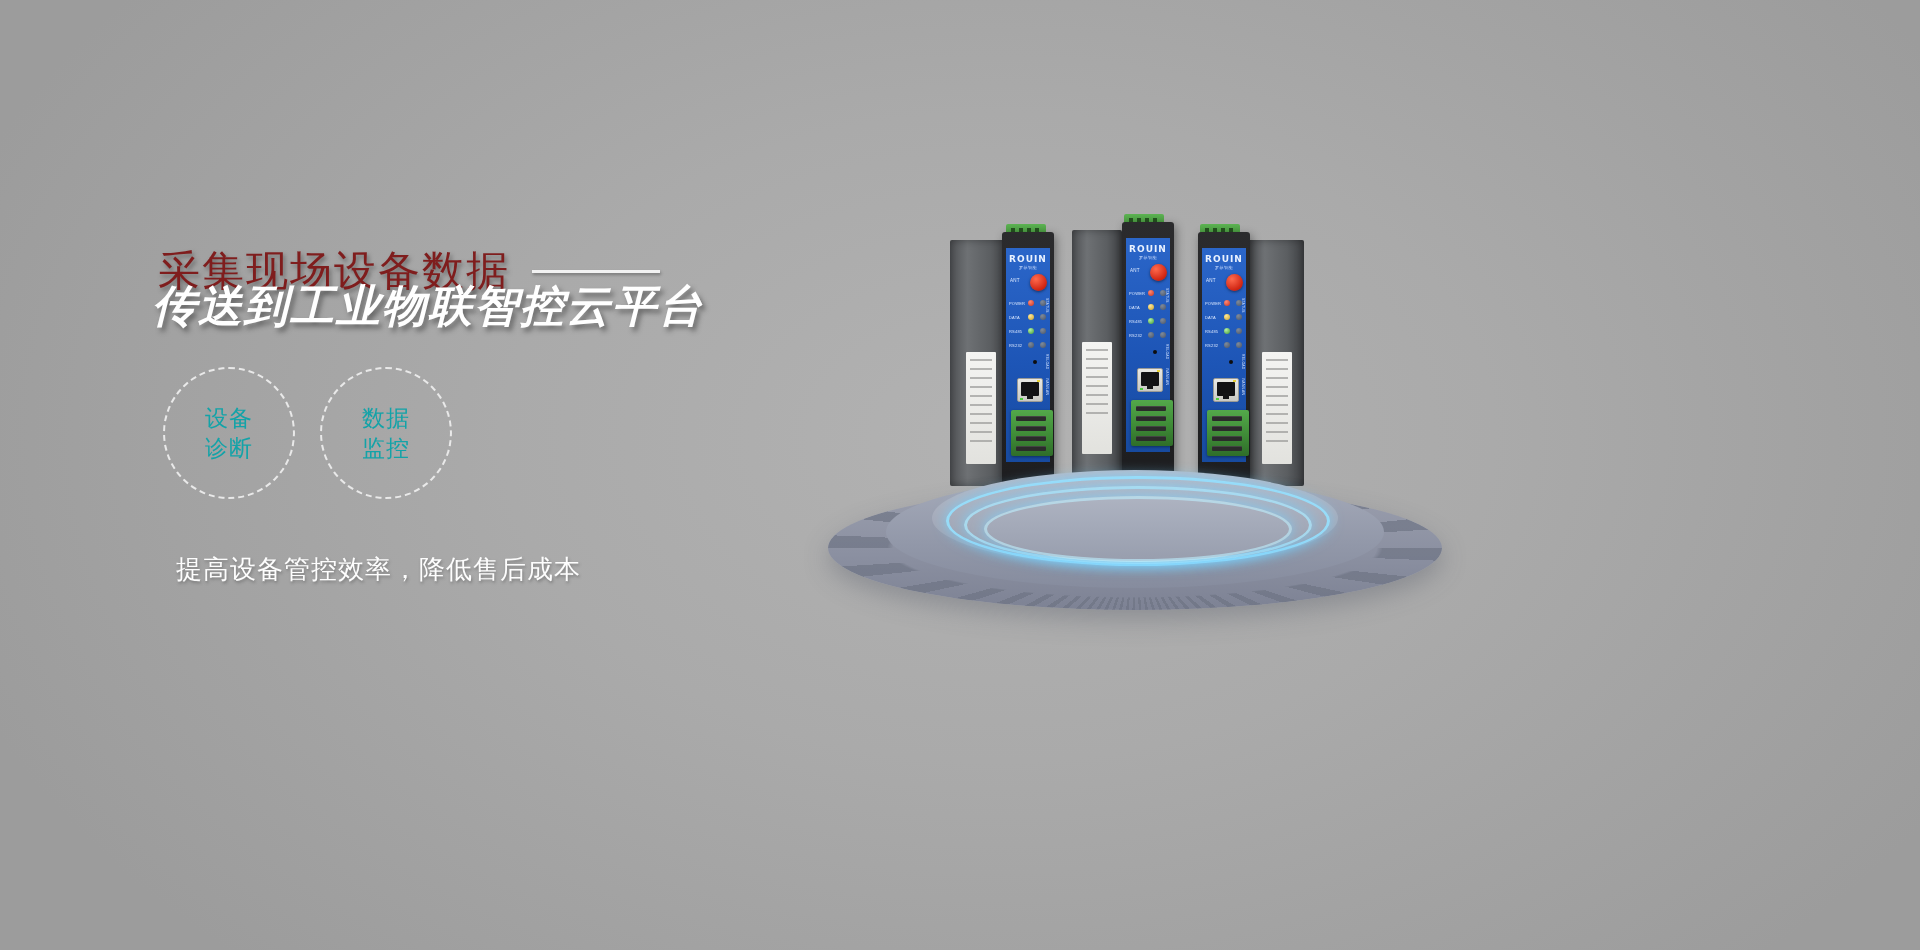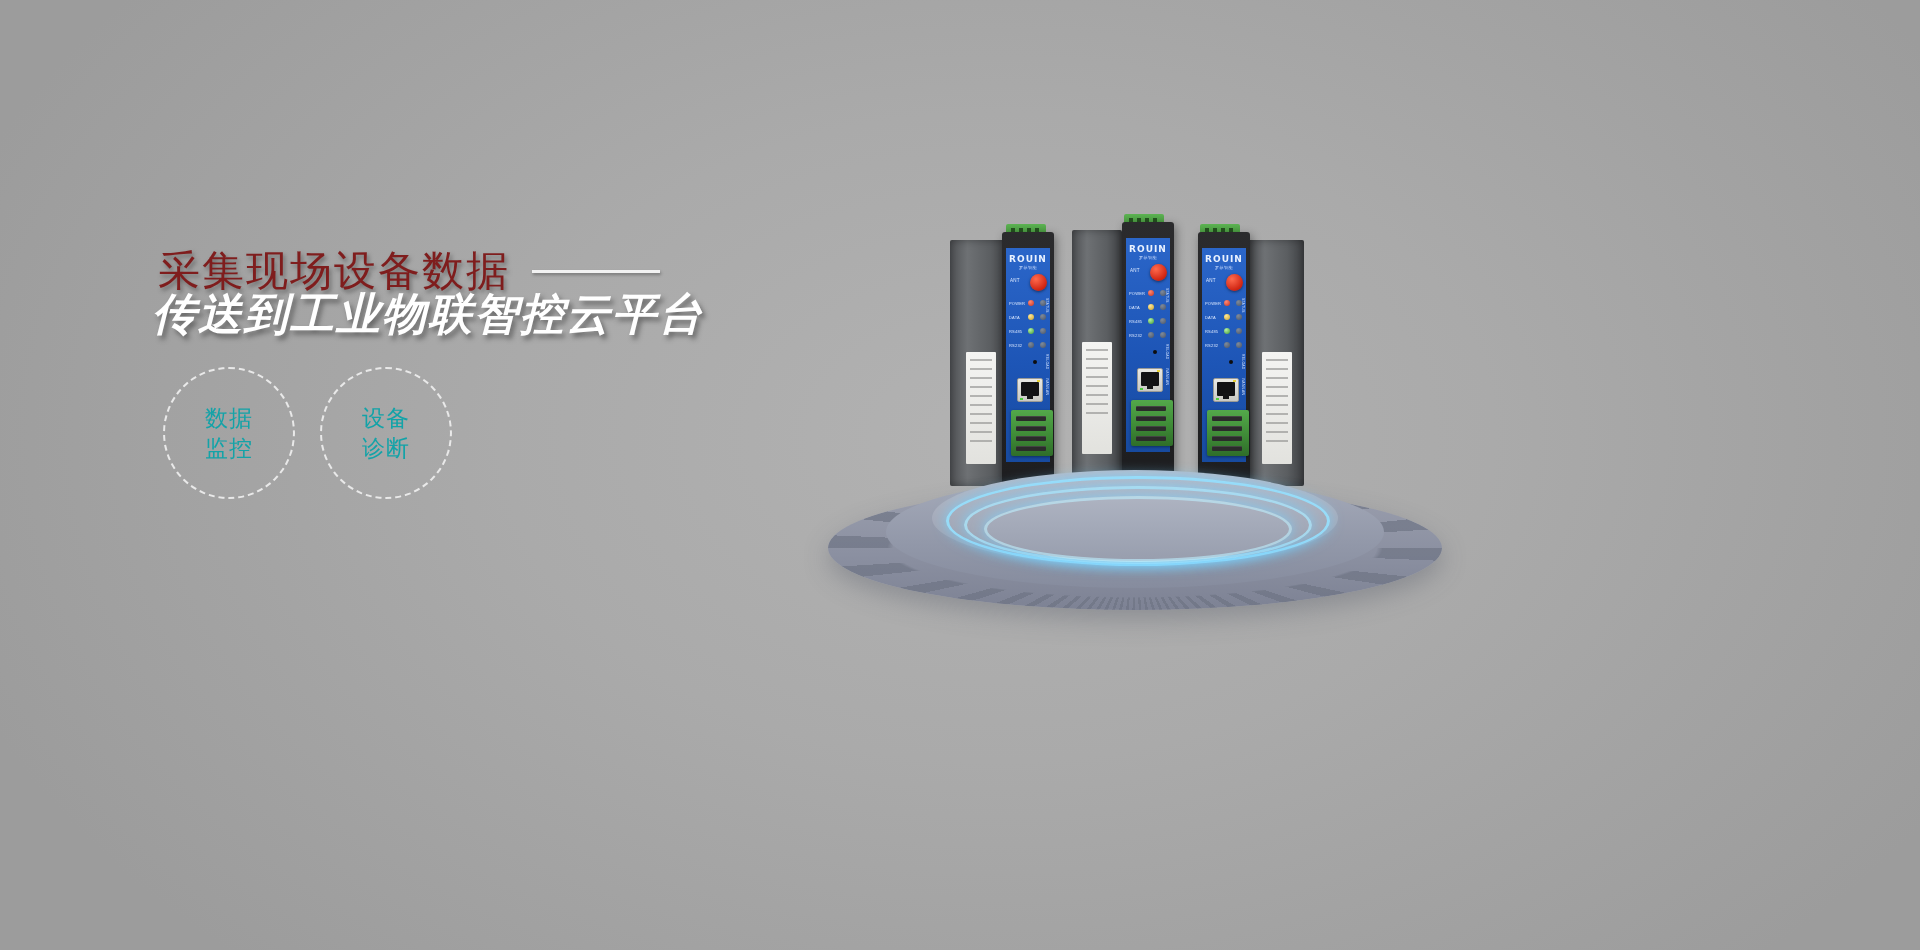--- a/index.html
+++ b/index.html
@@ -19,21 +19,21 @@
 
   .kicker-row{position:absolute;left:158px;top:243px;display:flex;align-items:center;gap:22px;}
   .kicker{
     font-size:42px;color:#7f1d1d;letter-spacing:2px;
     text-shadow:2px 3px 4px rgba(60,60,60,.55);
     white-space:nowrap;font-weight:400;
   }
   .kicker-rule{width:128px;height:3px;background:#f2f2f2;box-shadow:1px 2px 3px rgba(60,60,60,.45);}
 
   .headline{
-    position:absolute;left:152px;top:285px;
+    position:absolute;left:152px;top:277px;
     font-size:44px;font-weight:bold;font-style:italic;
     color:#ffffff;letter-spacing:2px;white-space:nowrap;
     text-shadow:3px 4px 5px rgba(60,60,60,.6);
   }
 
   
   .circles{position:absolute;left:163px;top:367px;display:flex;gap:25px;}
   .circle{
     width:128px;height:128px;border-radius:50%;
     border:2px dashed #e9e9e9;
@@ -184,29 +184,30 @@
 
   <div class="kicker-row">
     <div class="kicker">采集现场设备数据</div>
     <div class="kicker-rule"></div>
   </div>
 
   <div class="headline">传送到工业物联智控云平台</div>
 
   <div class="circles">
     <div class="circle">
+      <span>设备</span>
+      <span>诊断</span>
+    </div>
+    <div class="circle">
       <span>数据</span>
       <span>监控</span>
     </div>
-    <div class="circle">
-      <span>设备</span>
-      <span>诊断</span>
-    </div>
   </div>
 
+  <div class="tagline">提高设备管控效率，降低售后成本</div>
 </div>
 
 <div class="scene">
 
   <div class="shadow-ell"></div>
 
   <div class="devices">
 
     <div class="device" style="left:20px;top:22px;">
       <div class="dev-body">

